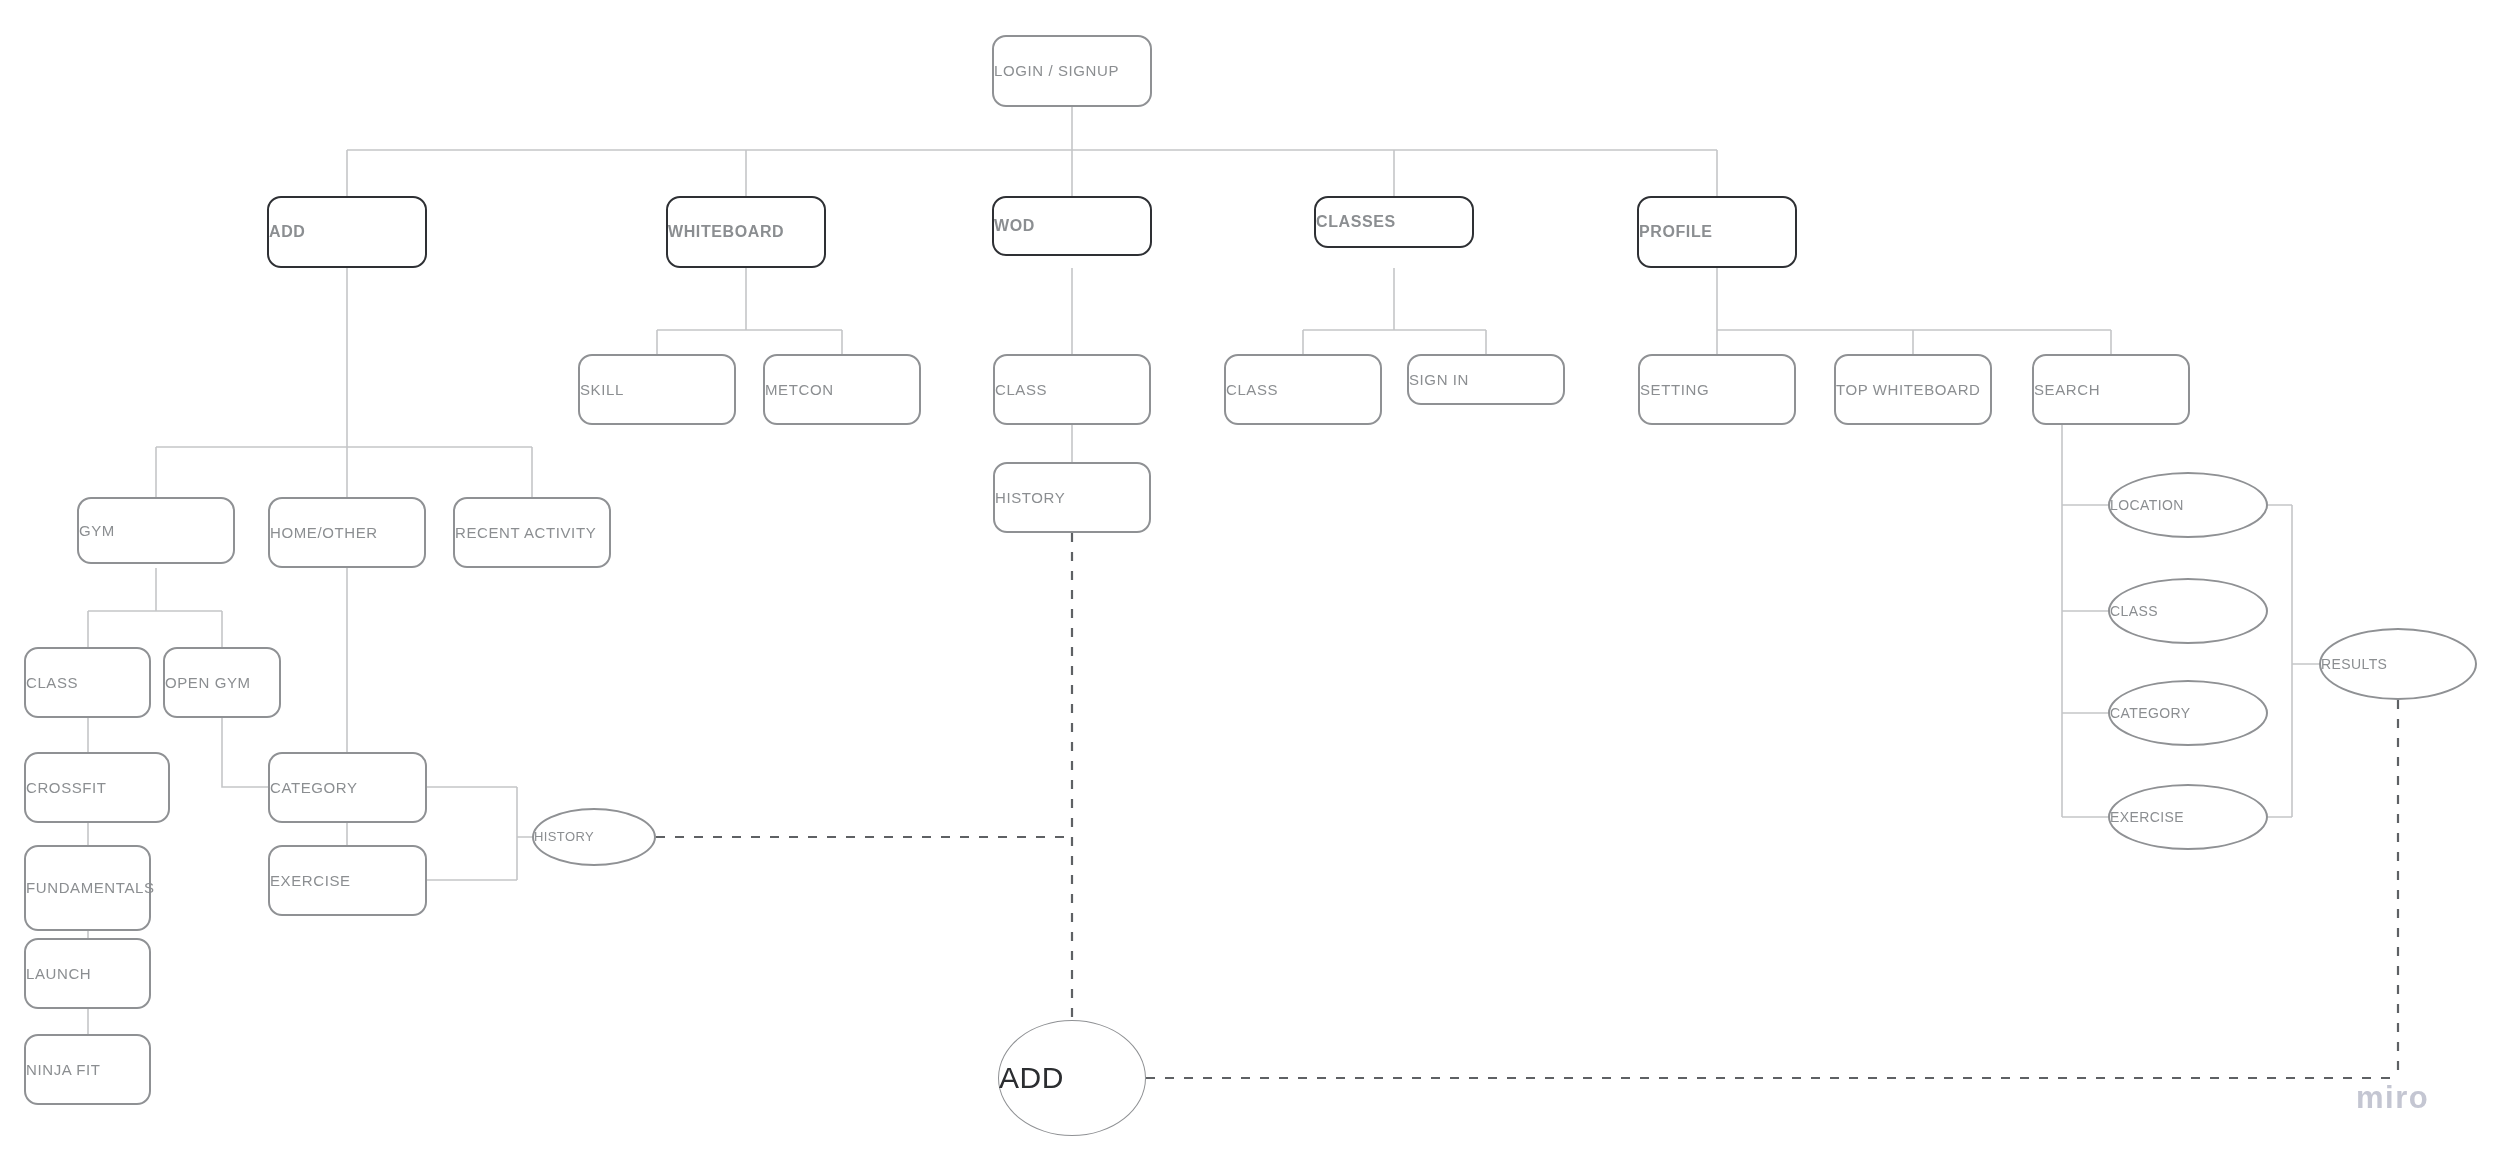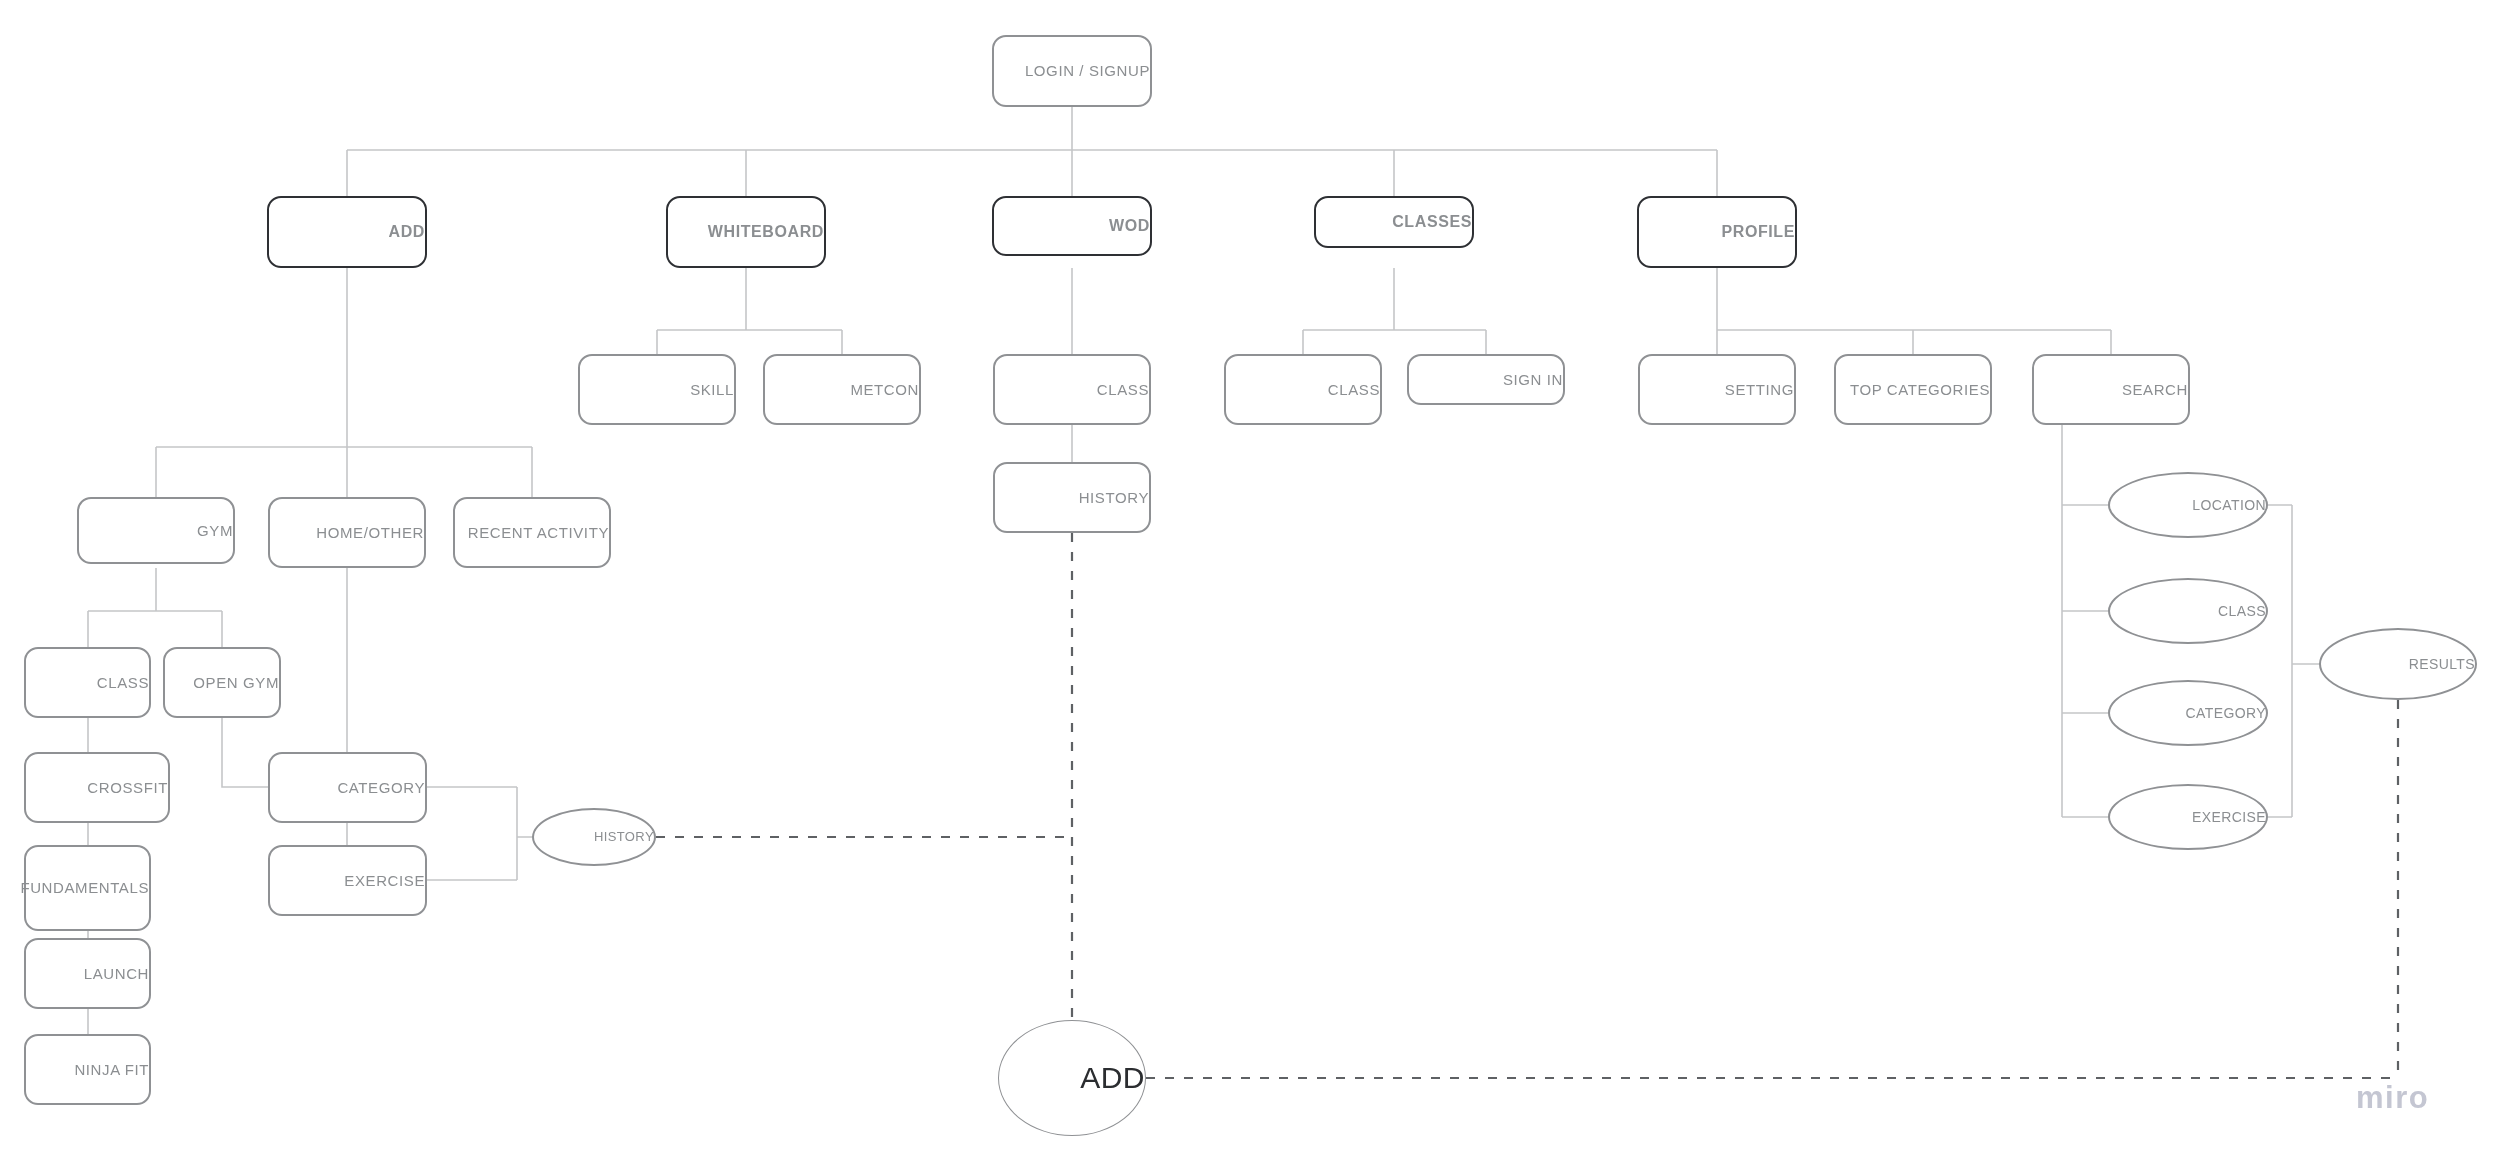--- a/index.html
+++ b/index.html
@@ -7,21 +7,21 @@
     position:relative;
     width:2500px;height:1169px;
     background:var(--background,#ffffff);
     font-family:"Liberation Sans", sans-serif;
     overflow:hidden;
   }
   .wires{position:absolute;left:0;top:0;width:2500px;height:1169px;pointer-events:none;}
   .node{
     position:absolute;
     box-sizing:border-box;
-    display:flex;align-items:center;justify-content:flex-end;
+    display:flex;align-items:center;justify-content:flex-start;
     background:#fff;
     border:2px solid var(--node-border,#8f9194);
     border-radius:14px;
     color:var(--node-label,#8b8e91);
     font-size:15px;letter-spacing:.6px;
     text-align:center;line-height:1.15;
     z-index:2;
   }
   .node.lvl2{
     border:2.5px solid var(--section-border,#2e3034);
@@ -116,21 +116,21 @@
     <span>CLASS</span>
   </div>
   <div class="node" style="left:1407px;top:354px;width:158px;height:51px">
     <span>SIGN IN</span>
   </div>
 
   <div class="node" style="left:1638px;top:354px;width:158px;height:71px">
     <span>SETTING</span>
   </div>
   <div class="node" style="left:1834px;top:354px;width:158px;height:71px">
-    <span>TOP CATEGORIES</span>
+    <span>TOP WHITEBOARD</span>
   </div>
   <div class="node" style="left:2032px;top:354px;width:158px;height:71px">
     <span>SEARCH</span>
   </div>
 
   <div class="node" style="left:77px;top:497px;width:158px;height:67px">
     <span>GYM</span>
   </div>
   <div class="node" style="left:268px;top:497px;width:158px;height:71px">
     <span>HOME/OTHER</span>

